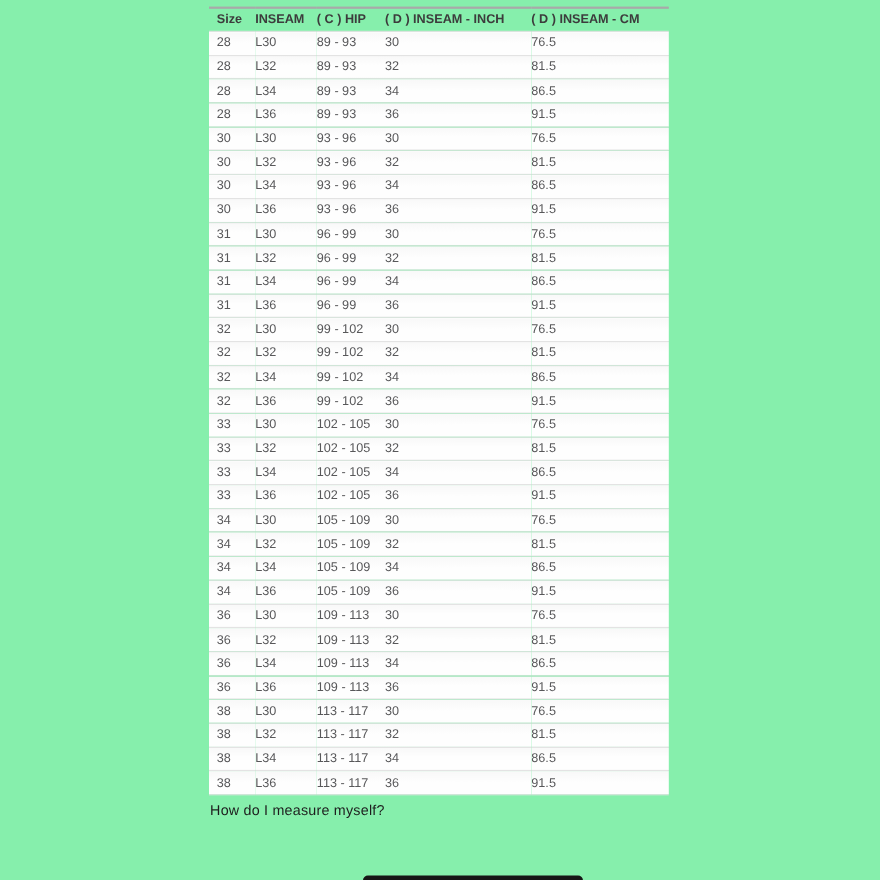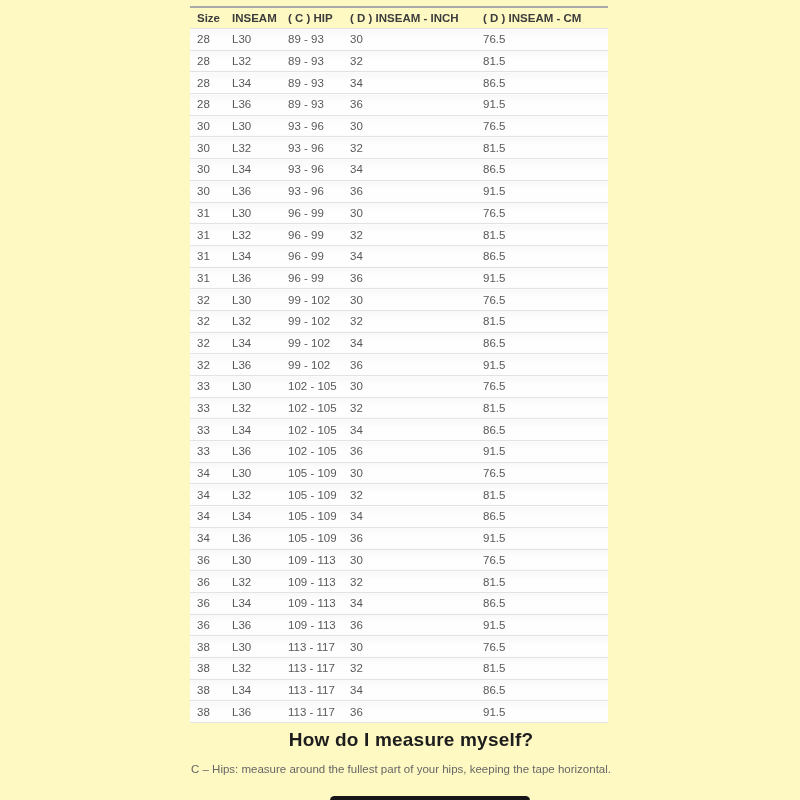--- a/index.html
+++ b/index.html
@@ -5,21 +5,21 @@
   html, body {
     margin: 0;
     padding: 0;
     background: #ffffff;
     font-family: "Liberation Sans", "DejaVu Sans", sans-serif;
   }
   .page {
     position: relative;
     width: 800px;
     height: 800px;
-    background: #fef9c3;
+    background: #86efac;
     overflow: hidden;
   }
   .size-table-wrap {
     position: absolute;
     left: 190px;
     top: 6px;
     width: 418px;
   }
   table.size-table {
     border-collapse: collapse;
@@ -54,25 +54,24 @@
     padding-left: 7px;
   }
   .measure-guide {
     position: absolute;
     left: 191px;
     top: 729px;
     width: 440px;
   }
   .measure-guide h2 {
     margin: 0;
-    font-size: 19px;
-    font-weight: bold;
+    font-size: 13px;
+    font-weight: normal;
     color: #1d1d1d;
     letter-spacing: 0.2px;
-    text-align: center;
   }
   .measure-guide .note-line {
     margin: 0;
     padding: 0;
     font-size: 11.5px;
     color: #666666;
     line-height: 18.5px;
   }
   .measure-guide .notes {
     margin-top: 9px;
@@ -335,19 +334,18 @@
             <td>36</td>
             <td>91.5</td>
           </tr>
         </tbody>
     </table>
   </div>
 
   <div class="measure-guide">
     <h2>How do I measure myself?</h2>
     <div class="notes">
-      <p class="note-line">C – Hips: measure around the fullest part of your hips, keeping the tape horizontal.</p>
     </div>
   </div>
 
   <div class="home-indicator"></div>
 
 </div>
 
 </body></html>

